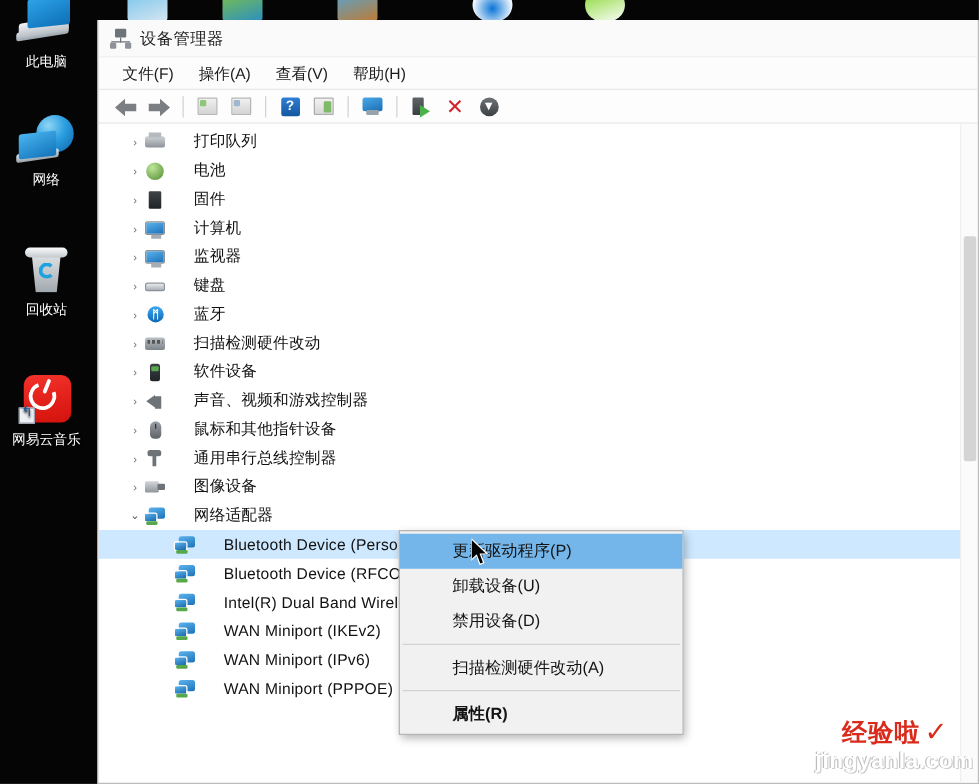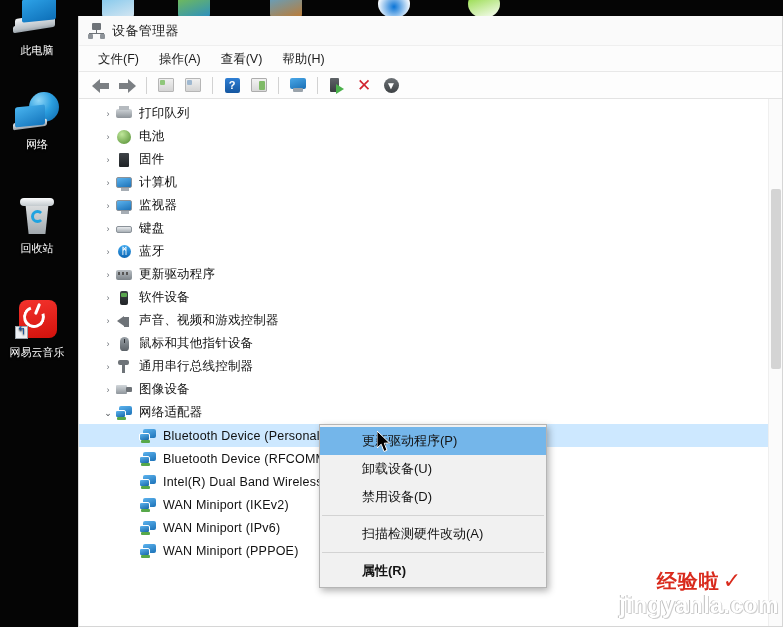--- a/index.html
+++ b/index.html
@@ -234,21 +234,21 @@
   .chev {
     width: 14px; color: #6b7076; font-size: 9px;
     display:flex; align-items:center; justify-content:center;
     flex: 0 0 14px;
   }
   .chev.open { color:#4a4f54; }
   .ico {
     width: 18px; height: 16px; margin-right: 6px; position: relative;
     flex: 0 0 18px;
   }
-  .lbl { letter-spacing: .2px; }
+  .lbl { letter-spacing: .2px; margin-left: 16px; }
 
   
   .i-printer { position:absolute;left:1px;top:3px;width:16px;height:9px;
     background:linear-gradient(180deg,#cfd4d8,#8d9399);border-radius:2px; }
   .i-printer::before { content:"";position:absolute;left:3px;top:-3px;width:10px;height:4px;background:#b5babf;}
   .i-battery { position:absolute;left:2px;top:1px;width:14px;height:14px;border-radius:50%;
     background:radial-gradient(circle at 35% 30%,#bfe79a,#4f8a2e); }
   .i-firmware { position:absolute;left:4px;top:1px;width:10px;height:14px;
     background:linear-gradient(180deg,#3f4448,#1f2326);border-radius:1px; }
   .i-monitor { position:absolute;left:1px;top:2px;width:16px;height:11px;
@@ -323,21 +323,21 @@
     line-height: 1;
   }
   .wm-top {
     font-size: 20px; font-weight: bold; color: #d92a1c;
     -webkit-text-stroke: 2px #ffffff;
     paint-order: stroke fill;
     letter-spacing: 1px;
   }
   .wm-check { color:#d92a1c; font-size: 22px; font-weight: bold; margin-left:3px; }
   .wm-bot {
-    font-size: 23px; font-weight: bold; color: #ffffff;
+    font-size: 18px; font-weight: bold; color: #ffffff;
     letter-spacing: .5px; margin-top: 2px;
     text-shadow: 1px 1px 0 #cfcfcf, -1px 0 0 #bdbdbd;
   }
   
   .vscroll {
     position:absolute; right:0; top:0; width:14px; bottom:0;
     background:#fbfbfb; border-left:1px solid #efefef;
   }
   .vthumb {
     position:absolute; left:2px; top:90px; width:10px; height:180px;
@@ -515,21 +515,21 @@
         <span class="ico">
           <span class="i-bt">ᛗ</span>
         </span>
         <span class="lbl">蓝牙</span>
       </div>
       <div class="trow">
         <span class="chev">›</span>
         <span class="ico">
           <span class="i-hid"></span>
         </span>
-        <span class="lbl">更新驱动程序</span>
+        <span class="lbl">扫描检测硬件改动</span>
       </div>
       <div class="trow">
         <span class="chev">›</span>
         <span class="ico">
           <span class="i-soft"></span>
         </span>
         <span class="lbl">软件设备</span>
       </div>
       <div class="trow">
         <span class="chev">›</span>

